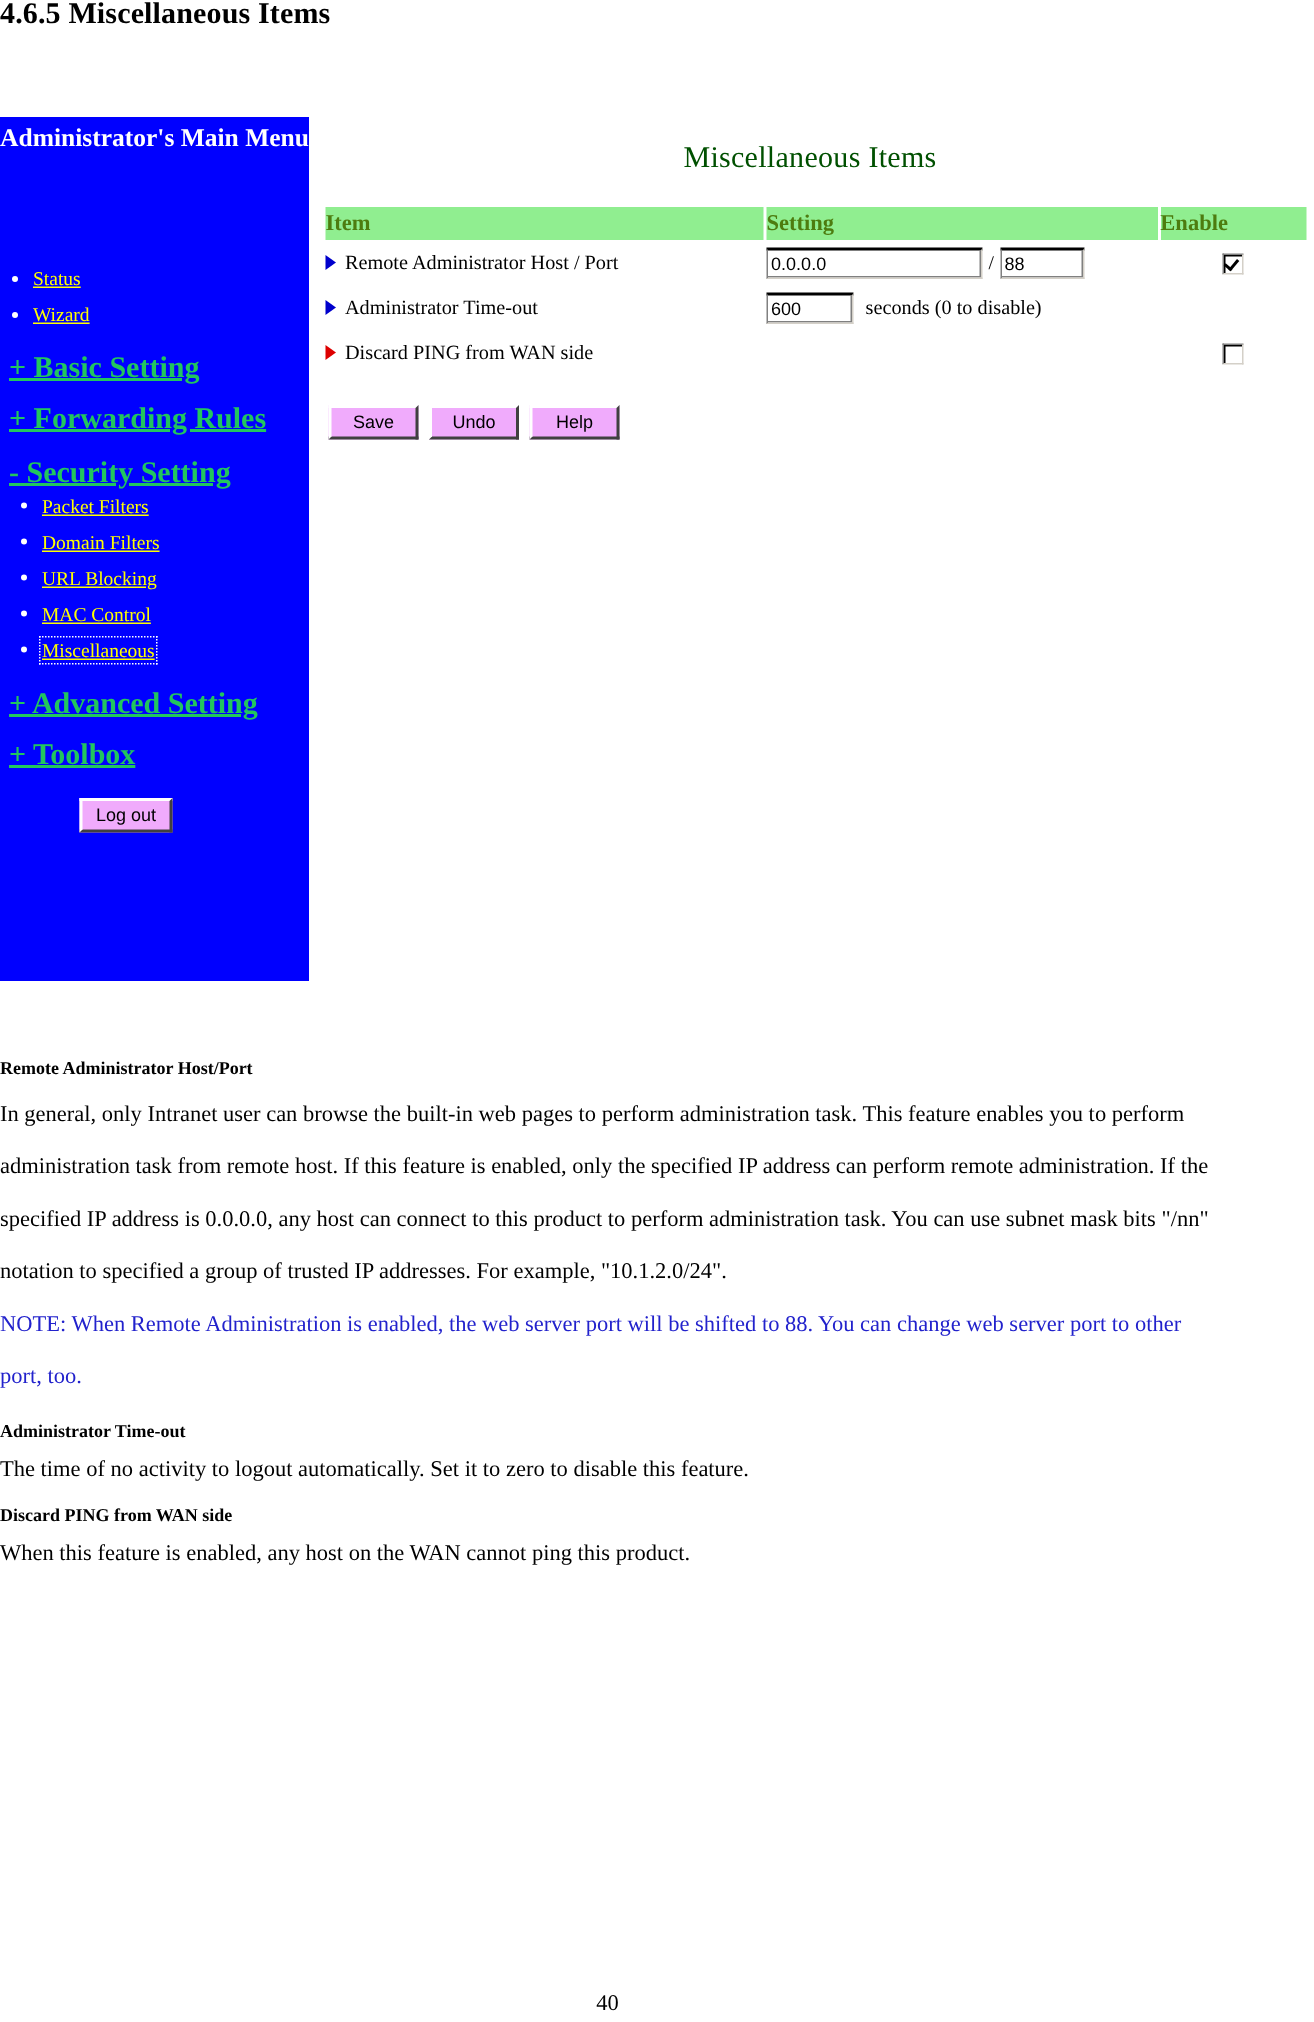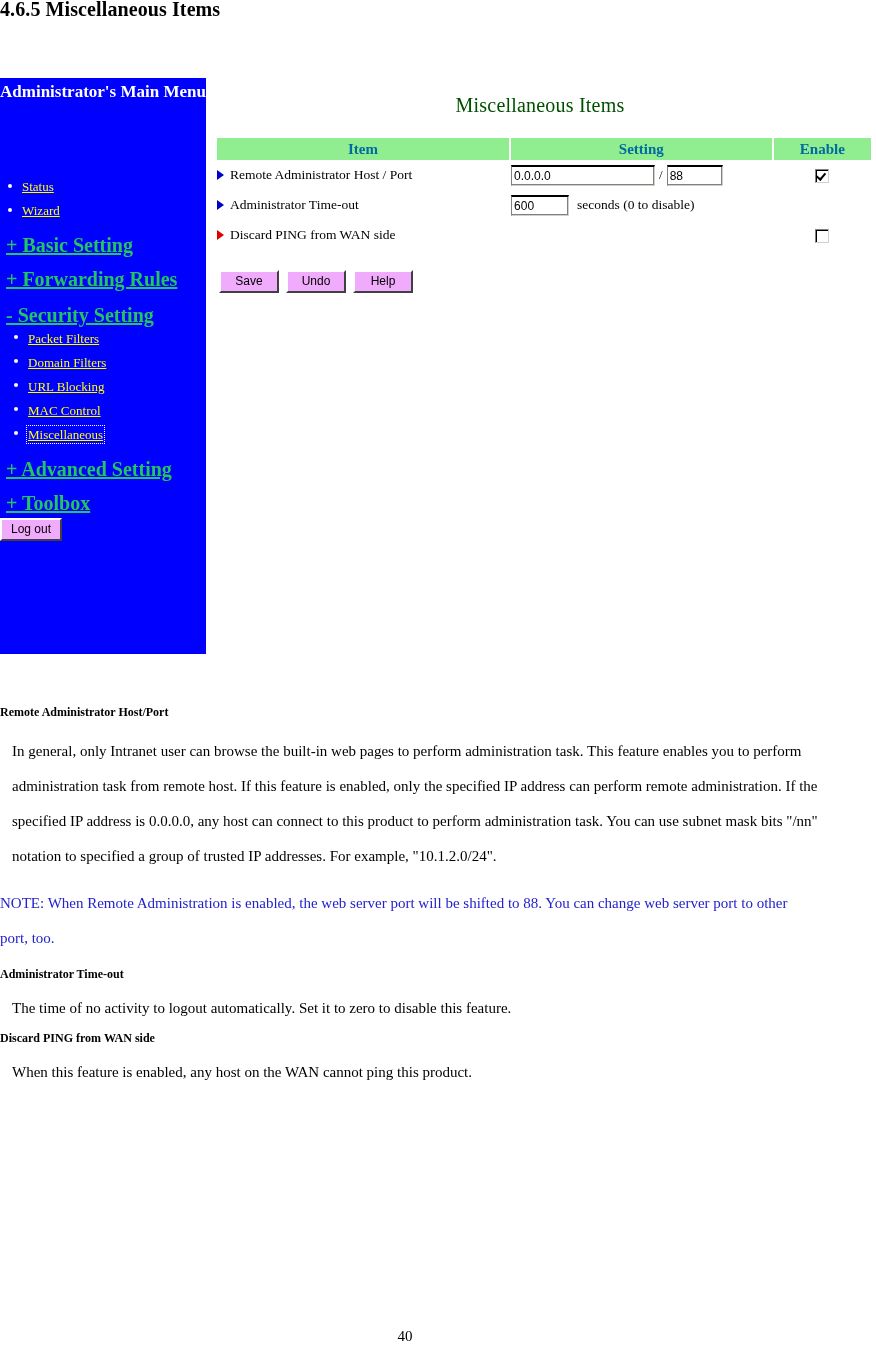--- a/index.html
+++ b/index.html
@@ -132,22 +132,23 @@
     border-radius: 50%;
     background: #ffffff;
   }
   .focus-ring {
     outline: 1px dotted #ffffff;
     outline-offset: 1px;
   }
   .logout-wrap {
     position: absolute;
     left: 0px;
-    top: 440px;
+    top: 454px;
     width: 168px;
+    text-align: center;
   }
   .win-btn {
     display: inline-block;
     background: #f0abfc;
     border-top: 2px solid #ffffff;
     border-left: 2px solid #ffffff;
     border-right: 2px solid #404040;
     border-bottom: 2px solid #404040;
     font-family: "Liberation Sans", sans-serif;
     font-size: 12px;
@@ -184,24 +185,24 @@
     left: 9px;
     top: 60px;
     width: 658px;
     border-collapse: separate;
     border-spacing: 2px 0px;
     font-family: "Liberation Serif", serif;
     font-size: 13.5px;
   }
   .tbl th {
     background: #90ee90;
-    color: #0369a1;
+    color: #4d7c0f;
     font-weight: bold;
     font-size: 15px;
-    text-align: center;
+    text-align: left;
     height: 22px;
     padding: 0;
   }
   .th-item { width: 295px; }
   .th-setting { width: 262px; }
   .th-enable { width: 99px; }
 
   .tbl td {
     padding: 0;
     height: 30px;
@@ -306,21 +307,21 @@
   }
   .sub-head {
     font-size: 12px;
     font-weight: bold;
     margin: 0 0 4px 0;
     line-height: 20px;
   }
   .para {
     font-size: 15px;
     line-height: 35px;
-    margin: 12px;
+    margin: 0;
     width: 812px;
   }
   .para.tight {
     line-height: 24px;
     margin-bottom: 8px;
   }
   .note {
     color: #2222cc;
     font-size: 15px;
     line-height: 35px;

